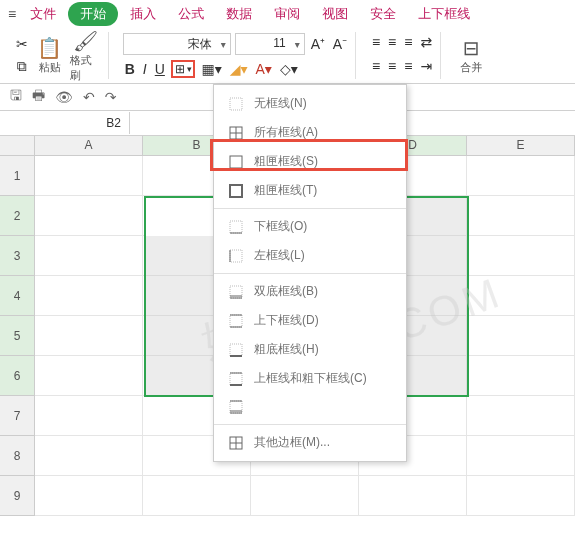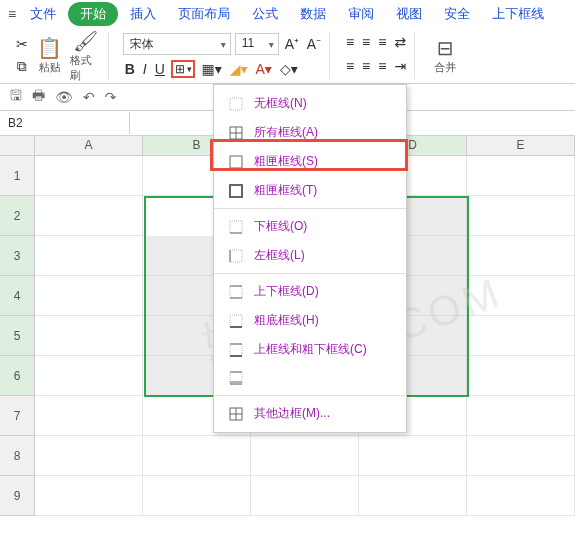--- a/index.html
+++ b/index.html
@@ -1,76 +1,75 @@
 <!DOCTYPE html>
 <html><head>
 <meta charset="utf-8">
 <style>
 * { margin: 0; padding: 0; box-sizing: border-box; font-family: "Microsoft YaHei", Arial, sans-serif; }
 body { background: #fff; width: 575px; height: 537px; overflow: hidden; position: relative; font-size: 12px; color: #333; }
 
 .menubar { display: flex; align-items: center; height: 28px; padding: 0 8px; gap: 2px; }
 .menubar .hamburger { font-size: 14px; color: #555; margin-right: 2px; }
-.menubar .menu-item { padding: 4px 10px; color: #1d4ed8; cursor: pointer; font-size: 13px; }
+.menubar .menu-item { padding: 4px 10px; color: #be185d; cursor: pointer; font-size: 13px; }
 .menubar .menu-item.active { background: #2ea44f; color: #fff; border-radius: 12px; padding: 3px 12px; }
 
 .toolbar { display: flex; align-items: center; height: 56px; padding: 4px 8px; border-bottom: 1px solid #d0d0d0; gap: 8px; }
 .tool-group { display: flex; align-items: center; gap: 4px; padding: 0 6px; border-right: 1px solid #e0e0e0; height: 100%; }
 .tool-group:last-child { border-right: none; }
 .tool-col { display: flex; flex-direction: column; align-items: center; gap: 2px; }
 .paste-btn { width: 32px; display: flex; flex-direction: column; align-items: center; font-size: 11px; color: #555; }
 .paste-btn .icon { font-size: 20px; }
-.font-select, .size-select { border: 1px solid #ccc; height: 22px; padding: 2px 18px 2px 6px; font-size: 12px; background: #fff; position: relative; }
+.font-select, .size-select { border: 1px solid #ccc; height: 22px; padding: 2px 18px 2px 6px; font-size: 12px; background: #fff; position: relative; text-align: right; }
 .font-select { width: 108px; }
-.size-select { width: 44px; }
+.size-select { width: 70px; }
 .select-wrap { position: relative; display: inline-block; }
 .select-wrap::after { content: "▾"; position: absolute; right: 5px; top: 50%; transform: translateY(-50%); font-size: 10px; color: #666; pointer-events: none; }
 .font-row { display: flex; gap: 4px; align-items: center; }
 .tool-icon { font-size: 14px; cursor: pointer; padding: 2px; }
 .dropdown-split { display: flex; align-items: center; border: 2px solid #e74c3c; padding: 0 2px; }
 
 .quickbar { display: flex; align-items: center; height: 26px; padding: 2px 10px; gap: 10px; color: #666; }
 .quickbar span { cursor: pointer; font-size: 14px; }
 
 .formula-bar { display: flex; align-items: center; height: 26px; border-top: 1px solid #d0d0d0; border-bottom: 1px solid #d0d0d0; }
-.name-box { width: 130px; border-right: 1px solid #d0d0d0; padding: 4px 8px; text-align: left; font-size: 12px; }
+.name-box { width: 130px; border-right: 1px solid #d0d0d0; padding: 4px 8px; text-align: right; font-size: 12px; }
 
 .grid { position: relative; }
 .col-headers { display: flex; height: 20px; }
 .corner { width: 36px; border: 1px solid #ccc; background: #f0f0f0; border-left: none; border-top: none; }
 .col-header { flex: 0 0 108px; border: 1px solid #ccc; border-left: none; border-top: none; text-align: center; background: #f0f0f0; font-size: 12px; line-height: 19px; color: #555; }
 .col-header.sel { background: #dfefdf; }
 .rows { display: flex; flex-direction: column; }
 .row { display: flex; height: 40px; }
 .row-header { width: 36px; border: 1px solid #ccc; border-left: none; border-top: none; background: #f0f0f0; text-align: center; font-size: 12px; display: flex; align-items: center; justify-content: center; color: #555; }
 .row-header.sel { background: #dfefdf; }
 .cell { flex: 0 0 108px; border: 1px solid #e5e5e5; border-left: none; border-top: none; }
 
 .selection-box { position: absolute; border: 2px solid #2ea44f; background: rgba(200,200,200,0.35); pointer-events: none; }
 .selection-white { position: absolute; background: #fff; pointer-events: none; }
 
 .border-menu { position: absolute; left: 213px; top: 84px; width: 194px; background: #fff; border: 1px solid #ccc; box-shadow: 2px 2px 6px rgba(0,0,0,0.2); padding: 4px 0; }
-.border-menu .item { display: flex; align-items: center; gap: 10px; padding: 6px 14px; font-size: 12px; color: #a21caf; cursor: pointer; }
+.border-menu .item { display: flex; align-items: center; gap: 10px; padding: 6px 14px; font-size: 12px; color: #737373; cursor: pointer; }
 .border-menu .item .micon { width: 16px; height: 16px; display: flex; align-items: center; justify-content: center; color: #666; }
 .border-menu .sep { height: 1px; background: #e0e0e0; margin: 3px 0; }
 .border-menu .highlight { position: absolute; border: 3px solid #e74c3c; pointer-events: none; }
 
 .watermark { position: absolute; left: 200px; top: 250px; font-size: 42px; color: rgba(200,200,200,0.35); transform: rotate(-20deg); pointer-events: none; letter-spacing: 4px; }
 
 svg.micon-svg { width: 14px; height: 14px; }
 </style>
 </head>
 <body>
 
 <div class="menubar">
   <span class="hamburger">≡</span>
   <span class="menu-item">文件</span>
   <span class="menu-item active">开始</span>
   <span class="menu-item">插入</span>
-  <span class="menu-item">页面布局</span>
   <span class="menu-item">公式</span>
   <span class="menu-item">数据</span>
   <span class="menu-item">审阅</span>
   <span class="menu-item">视图</span>
   <span class="menu-item">安全</span>
   <span class="menu-item">上下框线</span>
 </div>
 
 <div class="toolbar">
   <div class="tool-group">
@@ -293,20 +292,30 @@
           <line x1="1" y1="1" x2="1" y2="13" stroke="#666" stroke-width="1" fill="none"></line>
         </svg>
       </span>
       <span>左框线(L)</span>
     </div>
     <div class="sep"></div>
     <div class="item">
       <span class="micon">
         <svg class="micon-svg" viewBox="0 0 14 14">
           <rect x="1" y="1" width="12" height="12" stroke="#bbb" stroke-width="1" stroke-dasharray="1,1" fill="none"></rect>
+          <line x1="1" y1="11" x2="13" y2="11" stroke="#666" stroke-width="1" fill="none"></line>
+          <line x1="1" y1="13" x2="13" y2="13" stroke="#666" stroke-width="1" fill="none"></line>
+        </svg>
+      </span>
+      <span>双底框线(B)</span>
+    </div>
+    <div class="item">
+      <span class="micon">
+        <svg class="micon-svg" viewBox="0 0 14 14">
+          <rect x="1" y="1" width="12" height="12" stroke="#bbb" stroke-width="1" stroke-dasharray="1,1" fill="none"></rect>
           <line x1="1" y1="1" x2="13" y2="1" stroke="#666" stroke-width="1" fill="none"></line>
           <line x1="1" y1="13" x2="13" y2="13" stroke="#666" stroke-width="1" fill="none"></line>
         </svg>
       </span>
       <span>上下框线(D)</span>
     </div>
     <div class="item">
       <span class="micon">
         <svg class="micon-svg" viewBox="0 0 14 14">
           <rect x="1" y="1" width="12" height="12" stroke="#bbb" stroke-width="1" stroke-dasharray="1,1" fill="none"></rect>

